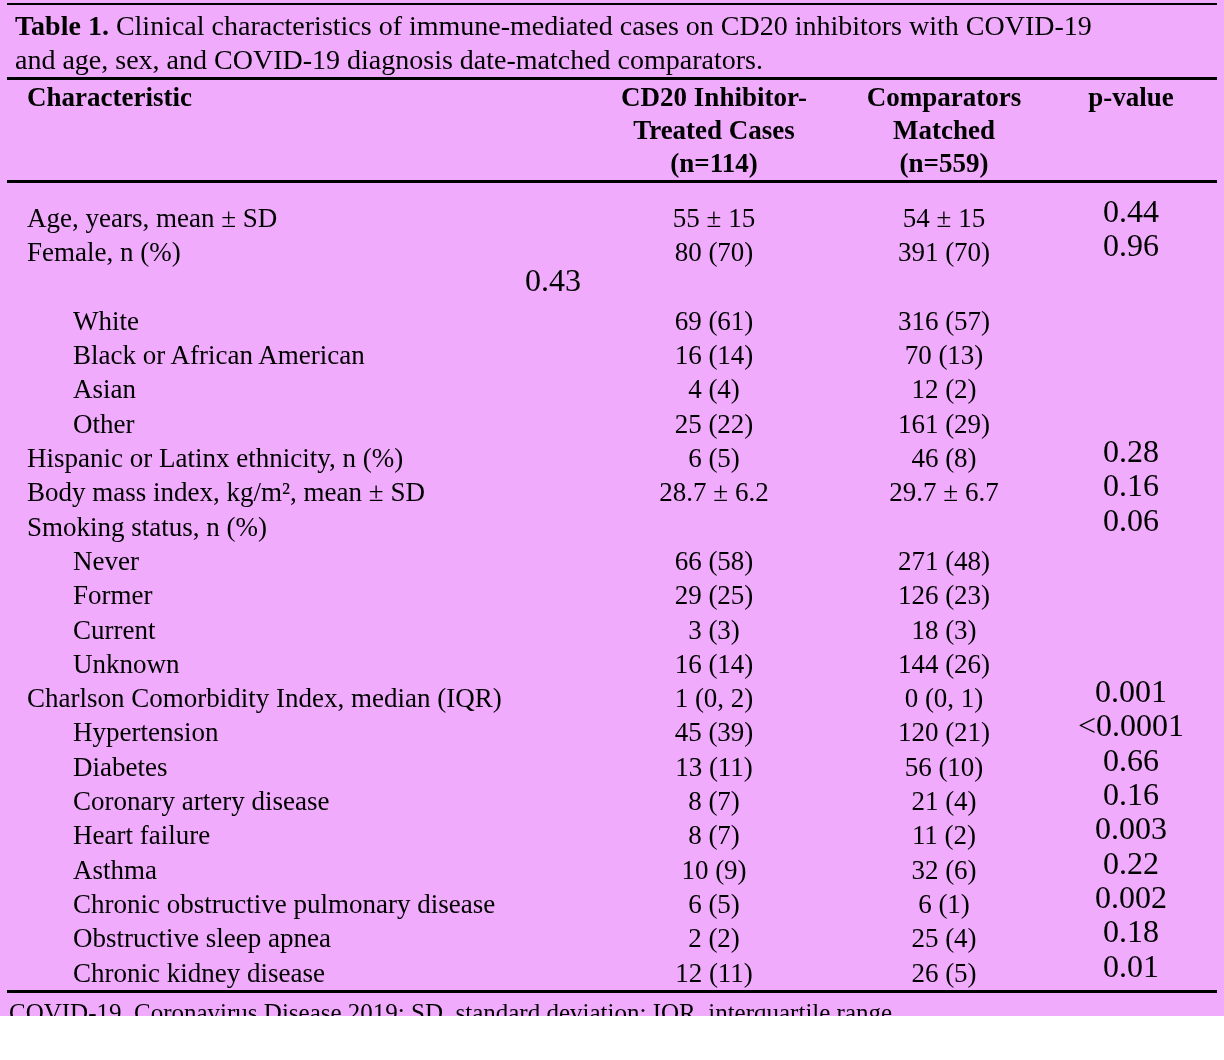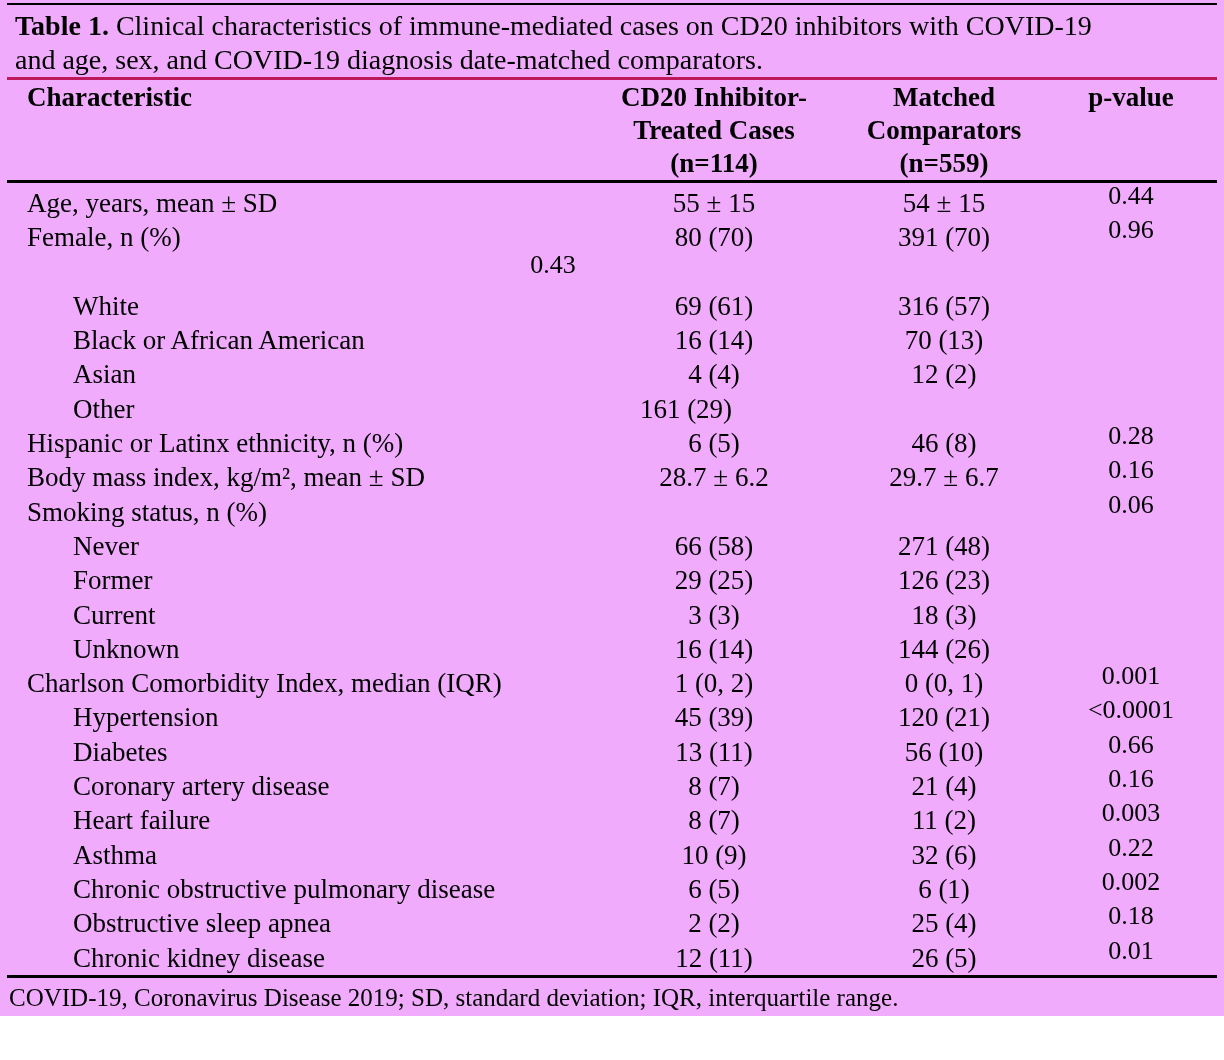--- a/index.html
+++ b/index.html
@@ -18,38 +18,38 @@
     margin: 0 7px;
     padding: 4px 8px 0 8px;
     font-size: 28px;
     line-height: 34px;
     height: 72px;
     box-sizing: border-box;
   }
   .caption .b { font-weight: bold; }
   .thead {
     margin: 0 7px;
-    border-top: 3px solid #be185d;
+    border-top: 3px solid #000000;
     border-bottom: 3px solid #000;
     height: 106px;
     box-sizing: border-box;
     display: flex;
     font-weight: bold;
     font-size: 27px;
     line-height: 33px;
     padding-top: 1px;
   }
-  .tbody { margin: 0 7px; padding-top: 3px; }
+  .tbody { margin: 0 7px; padding-top: 18px; }
   .tr { display: flex; height: 34.3px; line-height: 34.3px; font-size: 27px; }
   .c1 { width: 578px; padding-left: 20px; box-sizing: border-box; text-align: left; white-space: nowrap; }
   .c2 { width: 258px; text-align: center; white-space: nowrap; }
   .c3 { width: 202px; text-align: center; white-space: nowrap; }
   .c4 { width: 172px; text-align: center; white-space: nowrap; }
   .ind .c1 { padding-left: 66px; }
-  .pv { position: relative; top: -7px; font-size: 26px; }
+  .pv { position: relative; top: -7px; font-size: 32px; }
   .midrule { margin: 0 7px; height: 3px; background: #000; }
   .footnote {
     padding: 4px 0 0 9px;
     font-size: 25px;
     line-height: 32px;
   }
   .faintrule { margin: 7px 5px 0 5px; border-top: 2px dotted #c9c9c9; height: 0; }
 </style>
 </head>
 <body>
@@ -64,22 +64,22 @@
   </div>
 
   <div class="thead">
     <div class="c1">Characteristic</div>
     <div class="c2">
       <div>CD20 Inhibitor-</div>
       <div>Treated Cases</div>
       <div>(n=114)</div>
     </div>
     <div class="c3">
+      <div>Comparators</div>
       <div>Matched</div>
-      <div>Comparators</div>
       <div>(n=559)</div>
     </div>
     <div class="c4">p-value</div>
   </div>
 
   <div class="tbody">
 
     <div class="tr">
       <div class="c1">Age, years, mean ± SD</div>
       <div class="c2">55 ± 15</div>
@@ -110,20 +110,21 @@
       <div class="c4 pv"></div>
     </div>
     <div class="tr ind">
       <div class="c1">Asian</div>
       <div class="c2">4 (4)</div>
       <div class="c3">12 (2)</div>
       <div class="c4 pv"></div>
     </div>
     <div class="tr ind">
       <div class="c1">Other</div>
+      <div class="c2">25 (22)</div>
       <div class="c3">161 (29)</div>
       <div class="c4 pv"></div>
     </div>
     <div class="tr">
       <div class="c1">Hispanic or Latinx ethnicity, n (%)</div>
       <div class="c2">6 (5)</div>
       <div class="c3">46 (8)</div>
       <div class="c4 pv">0.28</div>
     </div>
     <div class="tr">

